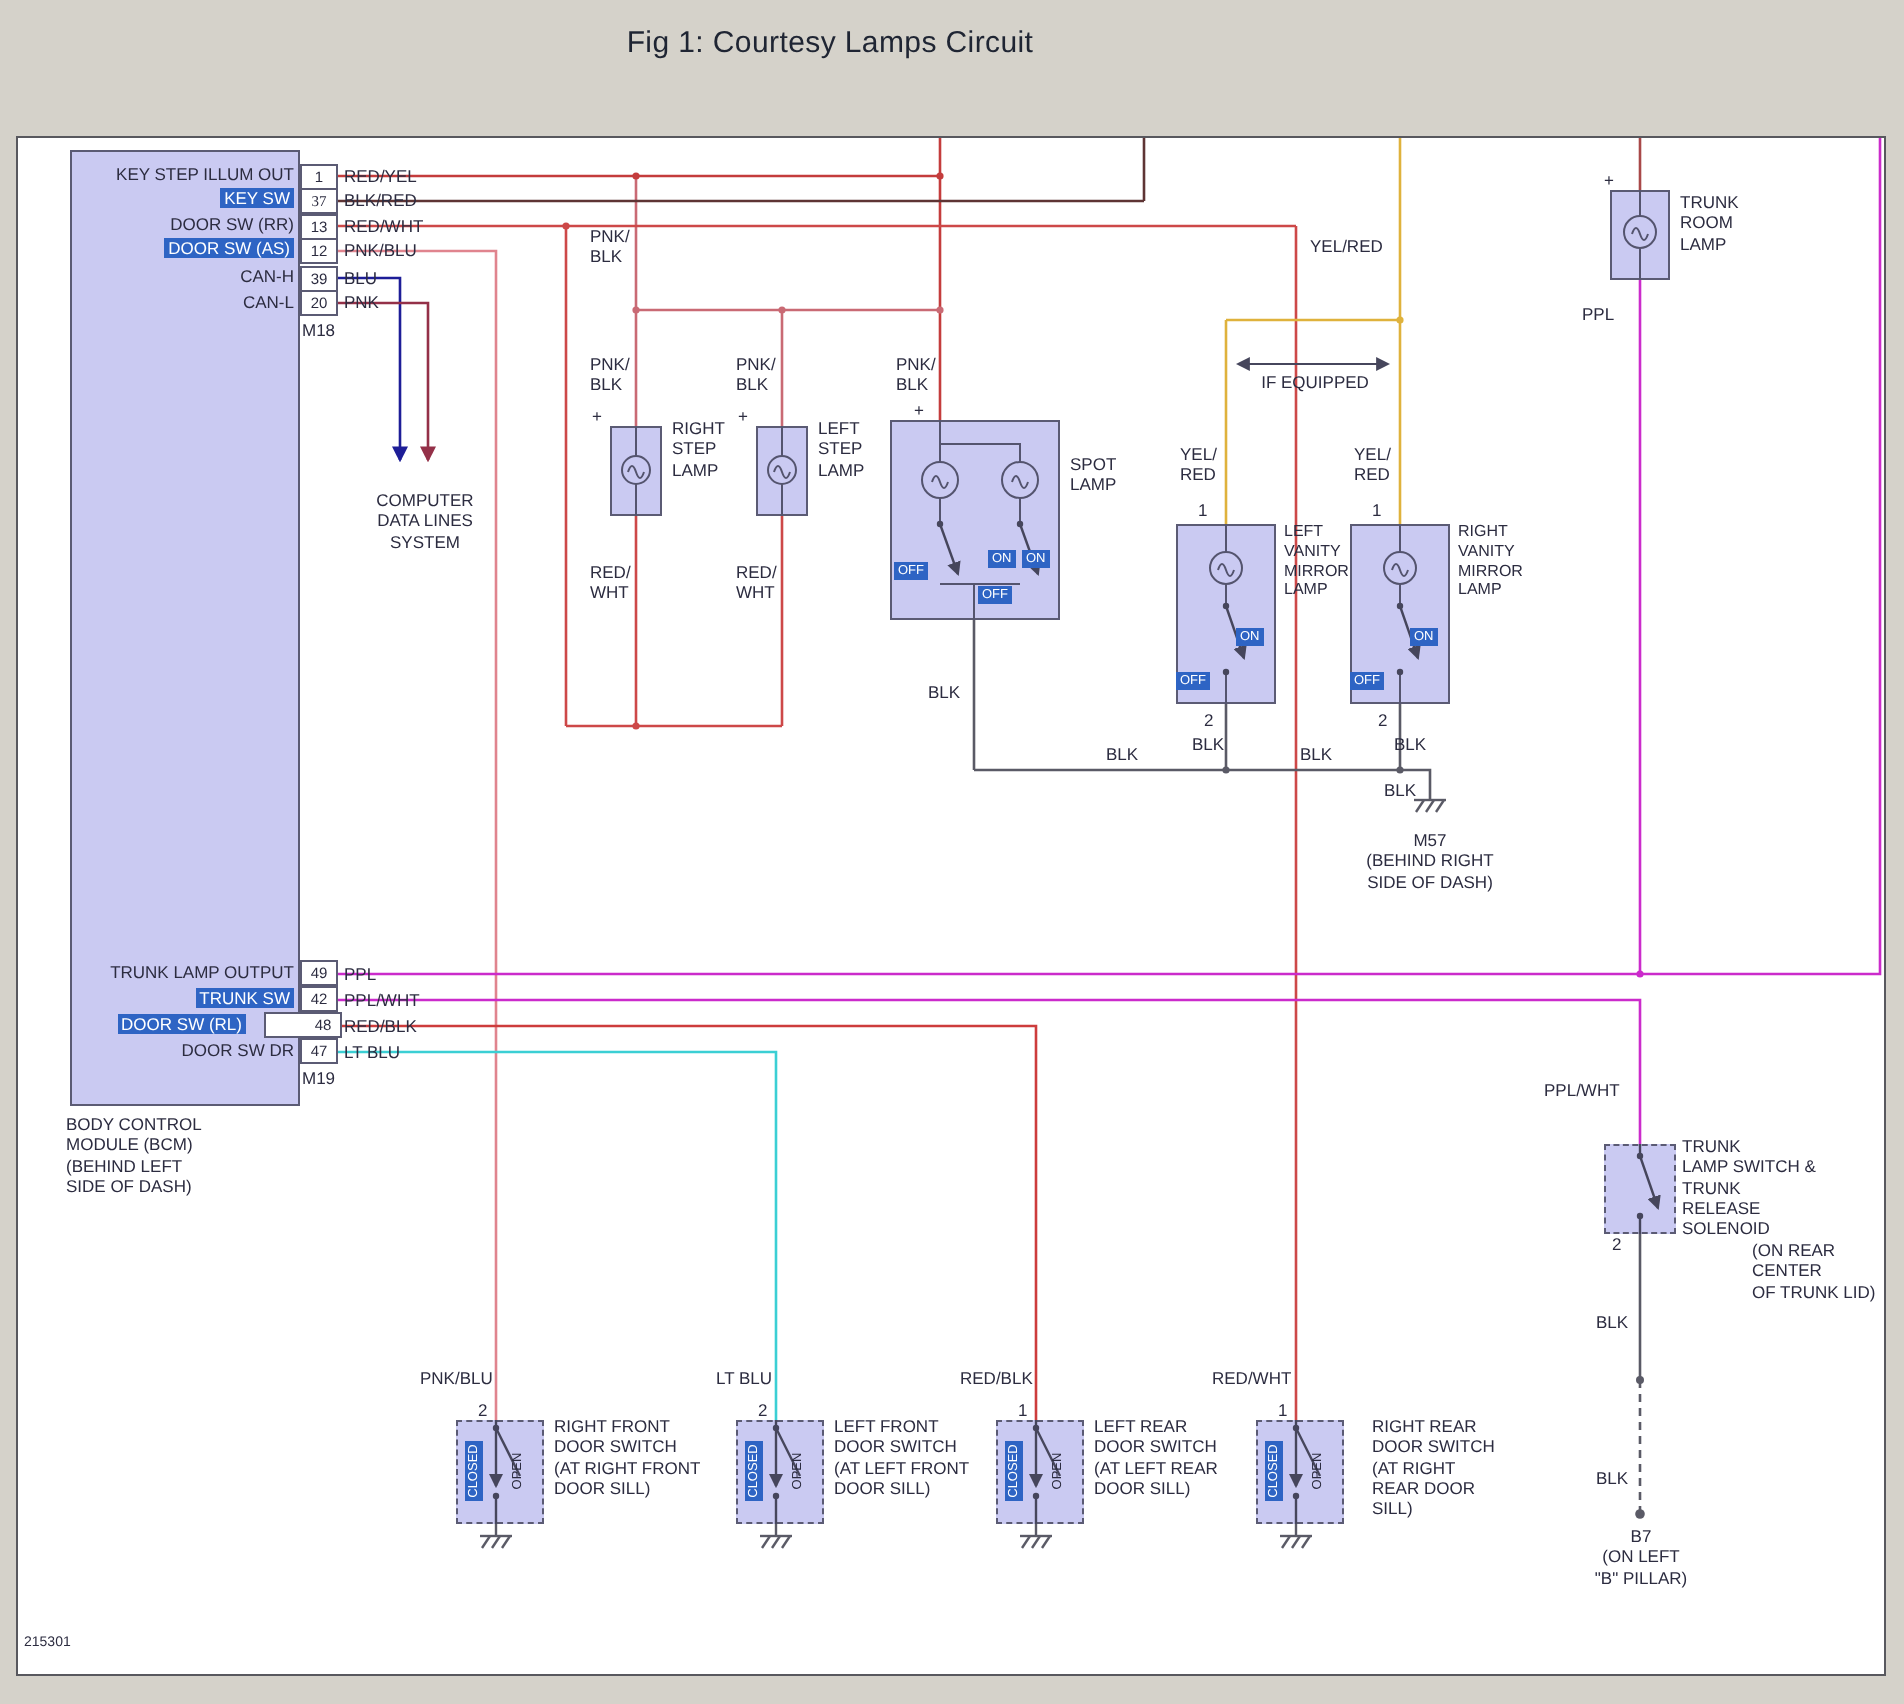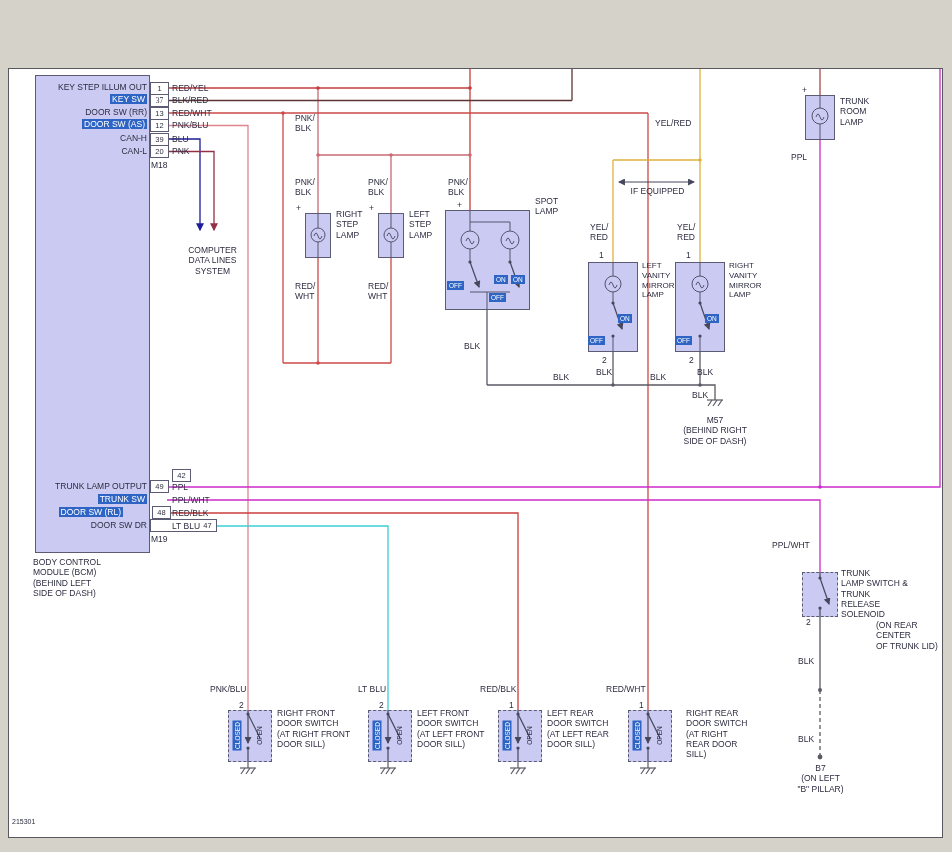--- a/index.html
+++ b/index.html
@@ -16,20 +16,21 @@
   .pin{position:absolute;width:17px;height:11px;background:#ffffff;border:1px solid #5b5b74;font-size:7.5px;line-height:11px;text-align:center;color:#2c2c40;box-sizing:content-box;}
   .rot{position:absolute;width:40px;height:9px;font-size:6.5px;line-height:9px;text-align:center;transform:rotate(-90deg);color:#2c2c40;white-space:nowrap;}
   .onoff{position:absolute;font-size:6.5px;line-height:9px;white-space:nowrap;}
   .doc{position:absolute;font-size:7px;color:#2c2c40;}
 </style>
 </head>
 <body>
 
 <div class="page">
 
+  <div class="title">Fig 1: Courtesy Lamps Circuit</div>
   <div class="panel"></div>
 
   <div class="module" style="left:35px;top:75px;width:115px;height:478px;"></div>
   <div class="module" style="left:305px;top:213px;width:26px;height:45px;"></div>
   <div class="module" style="left:378px;top:213px;width:26px;height:45px;"></div>
   <div class="module" style="left:445px;top:210px;width:85px;height:100px;"></div>
   <div class="module" style="left:588px;top:262px;width:50px;height:90px;"></div>
   <div class="module" style="left:675px;top:262px;width:50px;height:90px;"></div>
   <div class="module" style="left:805px;top:95px;width:30px;height:45px;"></div>
   <div class="module dashed" style="left:802px;top:572px;width:36px;height:45px;"></div>
@@ -277,23 +278,23 @@
   <div class="lbl" style="left:172px;top:134px;">BLU</div>
   <div class="lbl" style="left:172px;top:146px;">PNK</div>
   <div class="lbl" style="left:151px;top:160px;">M18</div>
 
   <div class="lbl r" style="left:37px;top:481px;width:110px;">TRUNK LAMP OUTPUT</div>
   <div class="lbl r" style="left:37px;top:494px;width:110px;"><span class="chip">TRUNK SW</span></div>
   <div class="lbl r" style="left:37px;top:507px;width:86px;"><span class="chip">DOOR SW (RL)</span></div>
   <div class="lbl r" style="left:37px;top:520px;width:110px;">DOOR SW DR</div>
 
   <div class="pin" style="left:150px;top:480px;">49</div>
-  <div class="pin" style="left:150px;top:469px;margin-left:22px;">42</div>
-  <div class="pin" style="left:152px;top:506px;">48</div>
-  <div class="pin" style="left:150px;top:519px;padding-left:48px;">47</div>
+  <div class="pin" style="left:150px;top:493px;">42</div>
+  <div class="pin" style="left:132px;top:506px;padding-left:20px;">48</div>
+  <div class="pin" style="left:150px;top:519px;">47</div>
 
   <div class="lbl" style="left:172px;top:482px;">PPL</div>
   <div class="lbl" style="left:172px;top:495px;">PPL/WHT</div>
   <div class="lbl" style="left:172px;top:508px;">RED/BLK</div>
   <div class="lbl" style="left:172px;top:521px;">LT BLU</div>
   <div class="lbl" style="left:151px;top:534px;">M19</div>
 
   <div class="lbl" style="left:33px;top:557px;">BODY CONTROL
 MODULE (BCM)
 (BEHIND LEFT
@@ -302,21 +303,21 @@
   <div class="lbl c" style="left:180px;top:245px;width:65px;">COMPUTER
 DATA LINES
 SYSTEM</div>
 
   <div class="lbl" style="left:336px;top:209px;">RIGHT
 STEP
 LAMP</div>
   <div class="lbl" style="left:409px;top:209px;">LEFT
 STEP
 LAMP</div>
-  <div class="lbl" style="left:535px;top:196px;">SPOT
+  <div class="lbl" style="left:535px;top:227px;">SPOT
 LAMP</div>
   <div class="lbl" style="left:642px;top:261px;font-size:8px;">LEFT
 VANITY
 MIRROR
 LAMP</div>
   <div class="lbl" style="left:729px;top:261px;font-size:8px;">RIGHT
 VANITY
 MIRROR
 LAMP</div>
   <div class="lbl" style="left:840px;top:96px;">TRUNK

